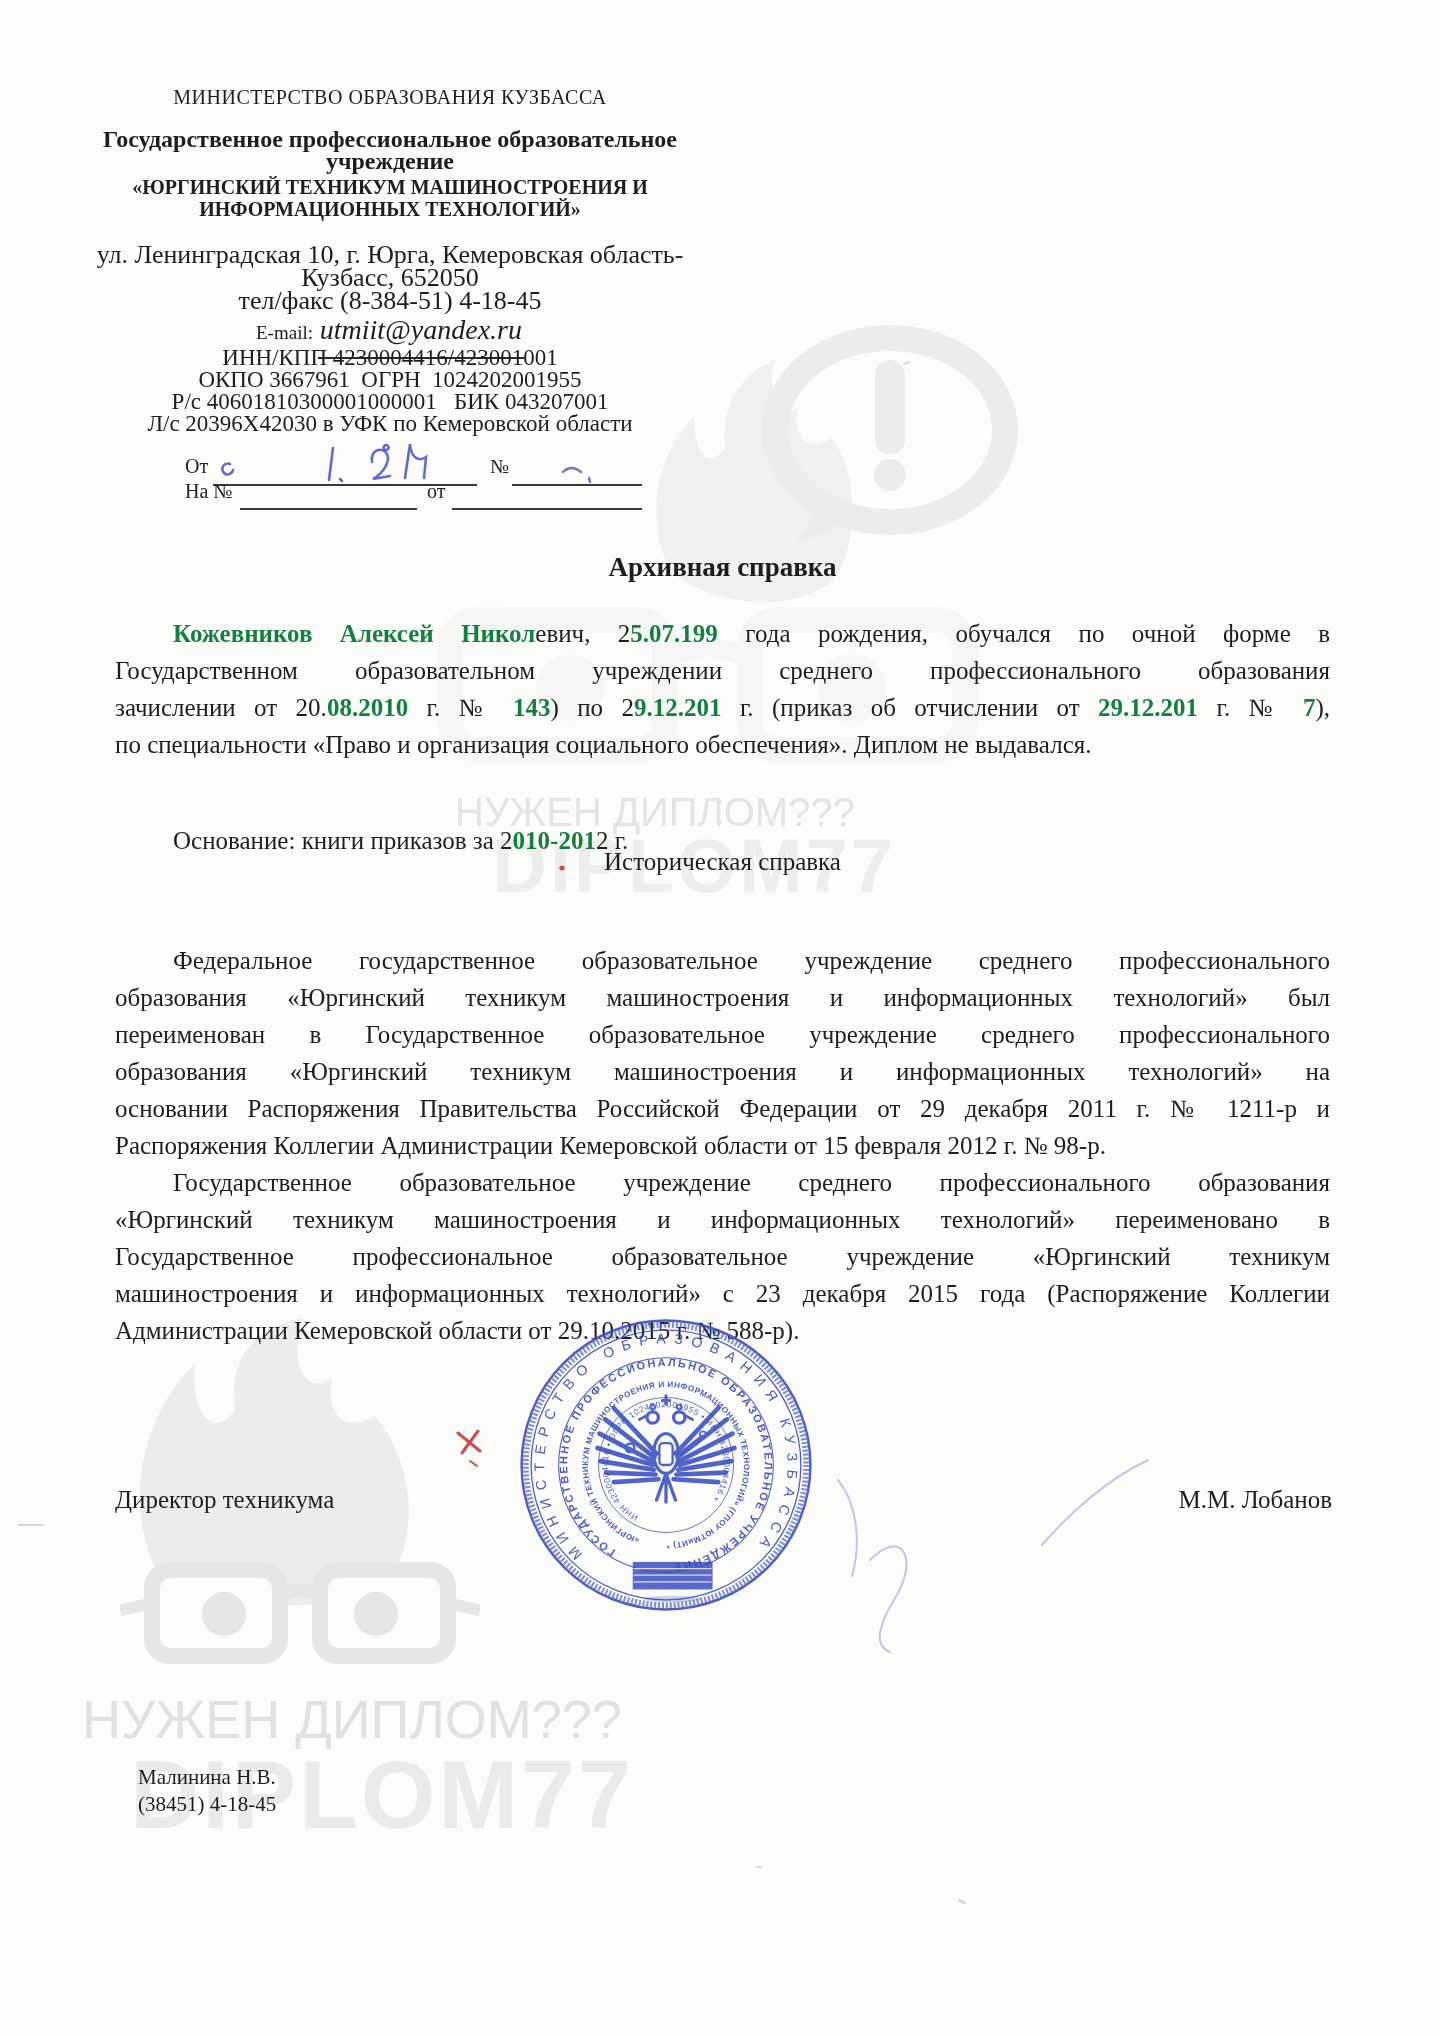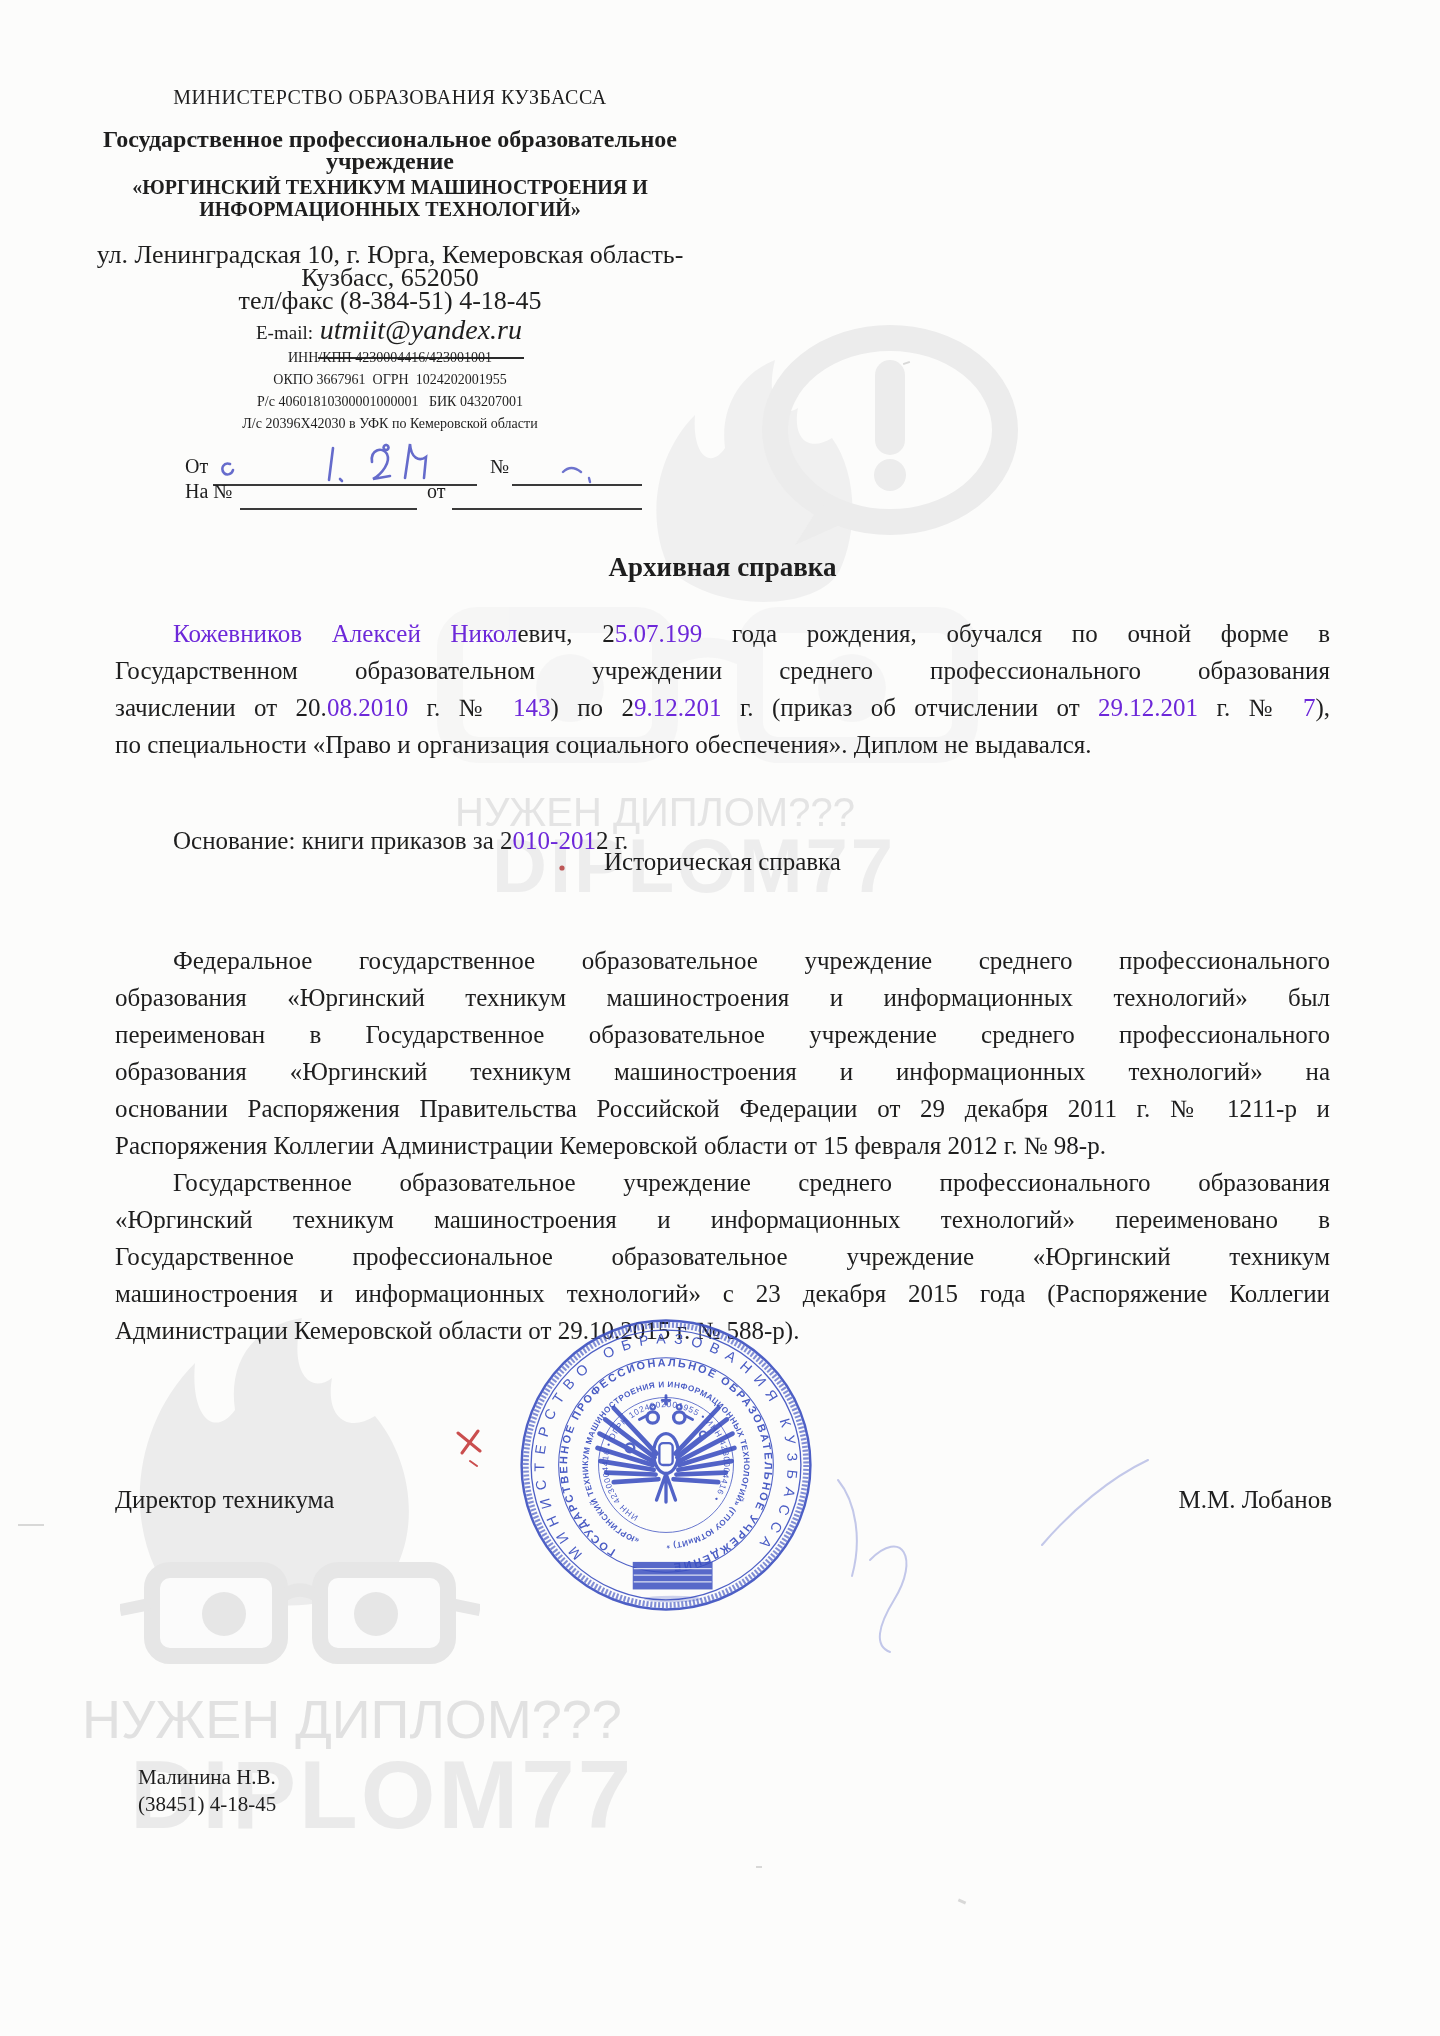--- a/index.html
+++ b/index.html
@@ -10,30 +10,30 @@
   }
   .abs{position:absolute;}
   
   .hdr-col{left:88px;width:604px;text-align:center;}
   .ministry{top:86px;font-size:20px;letter-spacing:.5px;}
   .org-bold{top:128px;font-weight:bold;font-size:24px;line-height:22px;}
   .org-caps{top:176px;font-weight:bold;font-size:20px;line-height:22px;}
   .addr{top:243px;font-size:26px;line-height:23px;}
   .email-line{top:314px;font-size:19px;}
   .email-line .email{font-size:28px;border-bottom:2px solid #2a2a2a;padding:0 2px 12px 2px;font-style:italic;}
-  .req{top:347px;font-size:14px;line-height:22px;}
+  .req{top:347px;font-size:23px;line-height:22px;}
   
   .ref{font-size:20px;}
   .uline{border-bottom:2px solid #3a3a3a;height:0;}
   
   .title{top:552px;left:115px;width:1215px;text-align:center;font-size:27px;font-weight:bold;}
   .para{left:115px;width:1215px;font-size:25px;}
   .para .line{height:37px;line-height:37px;white-space:nowrap;}
   .para .line.j{white-space:normal;text-align:justify;text-align-last:justify;height:37px;overflow:hidden;}
-  .ghost{color:#6d28d9;}
+  .ghost{color:#15803d;font-weight:bold;}
   .hist-head{top:848px;left:115px;width:1215px;text-align:center;font-size:25px;}
   .sig-row{top:1486px;left:115px;width:1217px;font-size:25px;}
   .sig-row .pos{float:left;text-align:right;}
   .sig-row .name{float:right;}
   .exec{left:138px;font-size:21px;line-height:27px;}
   
   .wm-txt{font-family:"Liberation Sans",sans-serif;color:#e4e4e4;white-space:nowrap;}
   .wm-brand{font-family:"Liberation Sans",sans-serif;font-weight:bold;color:#ededed;white-space:nowrap;letter-spacing:3px;}
   .speck{position:absolute;background:#b9b9b9;opacity:.55;}
 </style>

